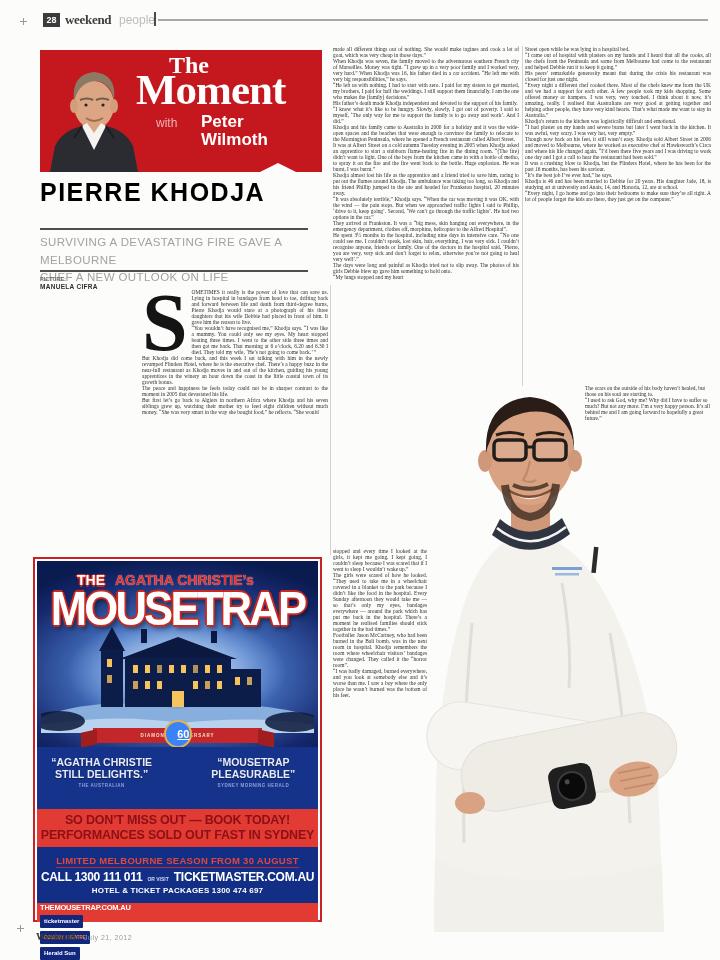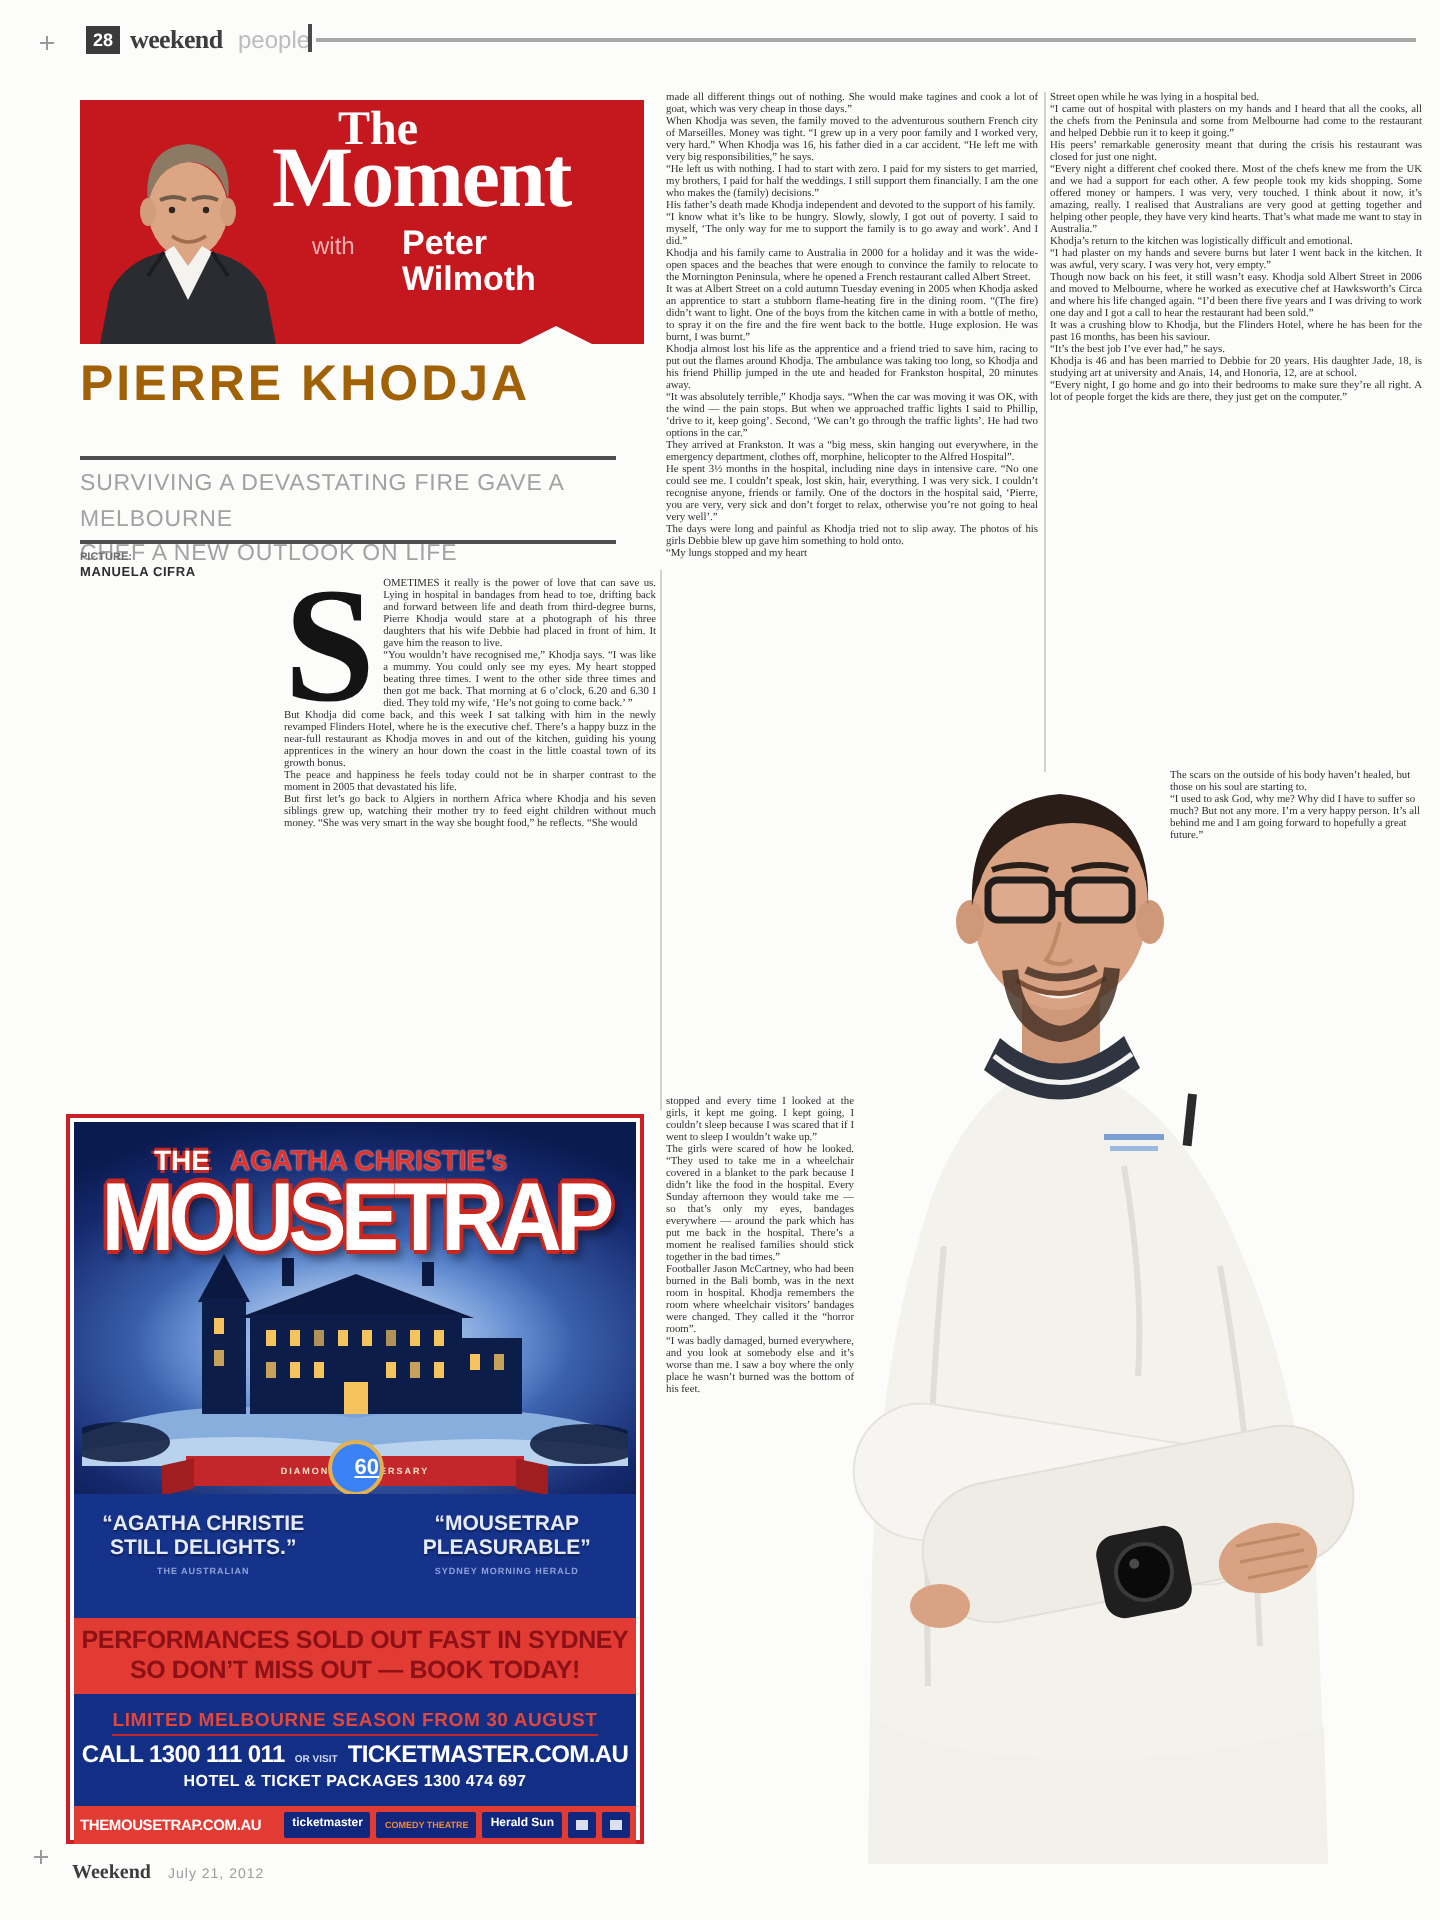--- a/index.html
+++ b/index.html
@@ -27,21 +27,21 @@
                 border-bottom:10px solid #fcfcfb;}
   .banner-the{position:absolute;left:129px;top:2px;font:bold 24px "Liberation Serif",serif;color:#fff;}
   .banner-moment{position:absolute;left:96px;top:18px;font:bold 43px/1 "Liberation Serif",serif;
                  color:#fff;letter-spacing:-1px;}
   .banner-with{position:absolute;left:116px;top:66px;font:12px "Liberation Sans",sans-serif;color:#efb3b4;}
   .banner-first{position:absolute;left:161px;top:62px;font:bold 17px "Liberation Sans",sans-serif;color:#fff;}
   .banner-last{position:absolute;left:161px;top:80px;font:bold 17px "Liberation Sans",sans-serif;color:#fff;}
   .presenter-photo{position:absolute;left:4px;bottom:0;width:100px;height:114px;}
 
   
-  .headline{left:40px;top:178px;font:bold 25px "Liberation Sans",sans-serif;color:#a16207;letter-spacing:1.5px;}
+  .headline{left:40px;top:178px;font:bold 25px "Liberation Sans",sans-serif;color:#000000;letter-spacing:1.5px;}
   .sf-rule{left:40px;width:268px;height:2px;background:#4e4e4e;}
   .standfirst{left:40px;top:234px;width:280px;font:11.5px/17.5px "Liberation Sans",sans-serif;
               color:#a2a2a2;letter-spacing:.4px;white-space:pre-line;}
   .pic-label{left:40px;top:276px;font:bold 5.5px "Liberation Sans",sans-serif;color:#6d6d6d;}
   .pic-credit{left:40px;top:283px;font:bold 6.5px "Liberation Sans",sans-serif;color:#2e2e2e;letter-spacing:.3px;}
 
   
   .bodytext{font-family:"Liberation Serif",serif;font-size:5.4px;line-height:6px;color:#2f2f2f;
             text-align:justify;white-space:pre-line;overflow:hidden;}
   .dropcap{float:left;font:bold 82px/60px "Liberation Serif",serif;color:#141414;margin:4px 4px 0 0;}
@@ -78,21 +78,21 @@
           text-shadow:0 1px 1px rgba(0,0,0,.4);}
   .q-src{margin-top:3px;font:bold 4.5px "Liberation Sans",sans-serif;color:#8ea2d8;letter-spacing:.5px;}
   .ad-alert{height:38px;background:#e23b33;text-align:center;padding-top:4px;box-sizing:border-box;}
   .ad-alert div{font:bold 12.5px/15px "Liberation Sans",sans-serif;color:#8c1016;letter-spacing:-.2px;}
   .ad-blue{height:56px;background:#132f85;text-align:center;box-sizing:border-box;padding-top:3px;}
   .season{font:bold 9.5px "Liberation Sans",sans-serif;color:#e2463c;letter-spacing:.3px;
           border-bottom:1px solid #c3272b;display:inline-block;padding-bottom:1px;}
   .call-line{margin-top:2px;font:bold 12px "Liberation Sans",sans-serif;color:#fff;letter-spacing:-.3px;}
   .call-line .small{font-size:5px;letter-spacing:0;color:#cdd6f0;margin:0 2px;}
   .packages{margin-top:2px;font:bold 8px "Liberation Sans",sans-serif;color:#fff;letter-spacing:.2px;}
-  .ad-strip{height:19px;background:#e23b33;display:flex;align-items:center;gap:3px;padding:0 3px;box-sizing:border-box;}
+  .ad-strip{height:19px;background:#e23b33;display:flex;align-items:flex-start;gap:3px;padding:0 3px;box-sizing:border-box;flex-direction:column;}
   .site-url{font:bold 7.5px "Liberation Sans",sans-serif;color:#fff;letter-spacing:-.2px;flex:1;}
   .chip{height:13px;background:#10277d;color:#fff;font:bold 6px/13px "Liberation Sans",sans-serif;
         padding:0 4px;border-radius:1px;white-space:nowrap;}
   .chip.alt{color:#f0883c;font-size:4.5px;}
   .chip.sq{width:14px;padding:0;position:relative;}
   .chip.sq:before{content:"";position:absolute;left:4px;top:4px;width:6px;height:5px;background:#fff;opacity:.85;}
 
   
   .footer-brand{left:36px;top:931px;font:bold 10px "Liberation Serif",serif;color:#3d3d3d;}
   .footer-date{left:84px;top:934px;font:7px "Liberation Sans",sans-serif;color:#9c9c9c;letter-spacing:.5px;}
@@ -284,22 +284,22 @@
 STILL DELIGHTS.”</div>
         <div class="q-src">THE AUSTRALIAN</div>
       </div>
       <div class="q-block">
         <div class="q-text">“MOUSETRAP
 PLEASURABLE”</div>
         <div class="q-src">SYDNEY MORNING HERALD</div>
       </div>
     </div>
     <div class="ad-alert">
+      <div>SO DON’T MISS OUT — BOOK TODAY!</div>
       <div>PERFORMANCES SOLD OUT FAST IN SYDNEY</div>
-      <div>SO DON’T MISS OUT — BOOK TODAY!</div>
     </div>
     <div class="ad-blue">
       <div><span class="season">LIMITED MELBOURNE SEASON FROM 30 AUGUST</span></div>
       <div class="call-line">
         <span>CALL</span>
         <span>1300 111 011</span>
         <span class="small">OR VISIT</span>
         <span>TICKETMASTER.COM.AU</span>
       </div>
       <div class="packages">HOTEL &amp; TICKET PACKAGES 1300 474 697</div>

